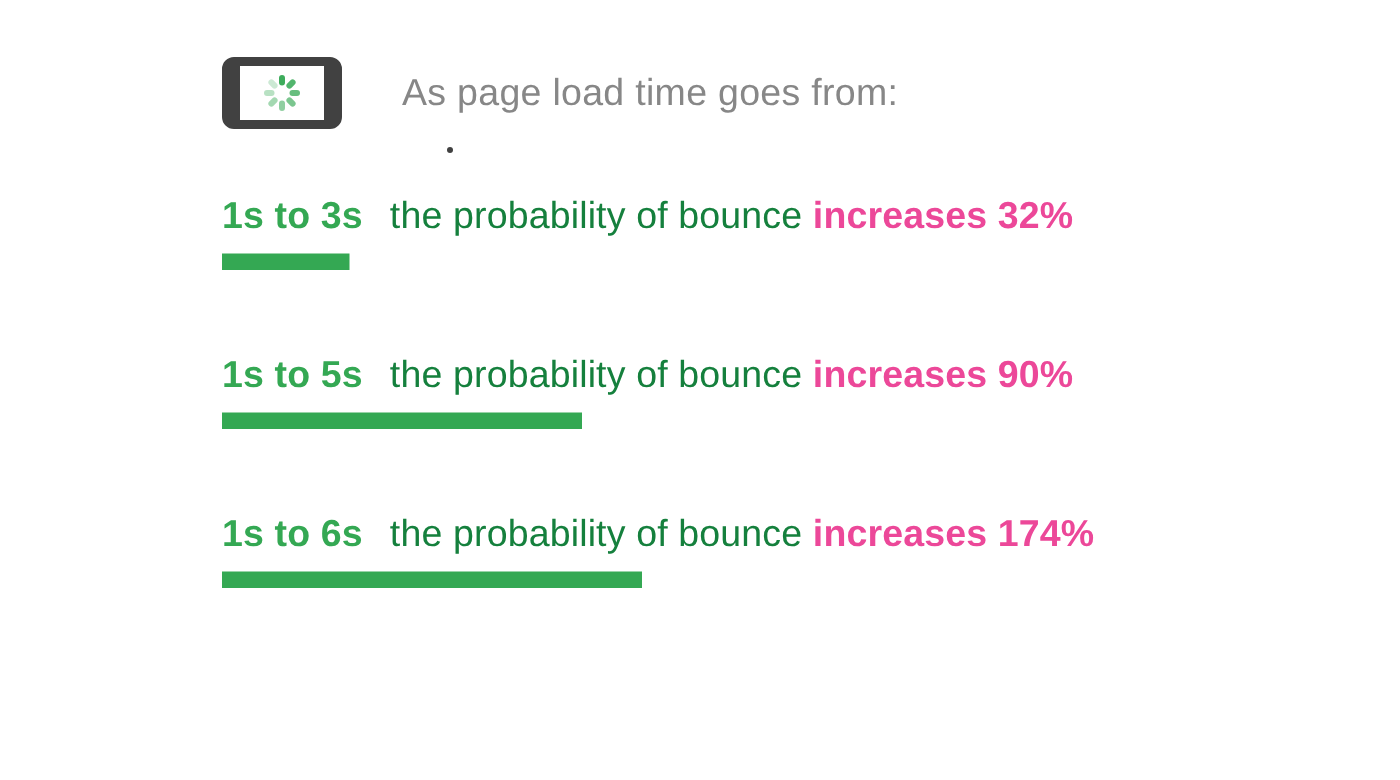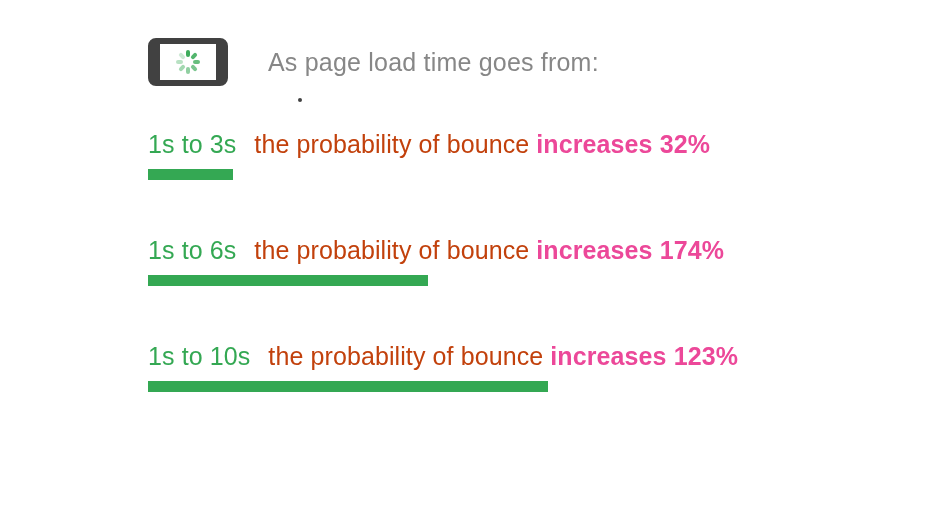--- a/index.html
+++ b/index.html
@@ -87,25 +87,25 @@
   .row {
     margin-bottom: 56px;
   }
   .row .line {
     font-size: 25px;
     font-weight: 300;
     letter-spacing: 0.1px;
   }
   .row .range {
     color: #34a853;
-    font-weight: 400;
+    font-weight: 700;
     margin-right: 18px;
   }
   .row .mid {
-    color: #c2410c;
+    color: #15803d;
     font-weight: 300;
   }
   .row .inc {
     color: #ec4899;
     font-weight: 700;
   }
   .bar {
     height: 11px;
     background: #34a853;
     margin-top: 10px;
@@ -131,22 +131,22 @@
     </div>
     <div class="header-text">As page load time goes from:</div>
   </div>
 
   <div class="rows">
       <div class="row">
         <div class="line"><span class="range">1s to 3s</span><span class="mid">the probability of bounce </span><span class="inc">increases 32%</span></div>
         <div class="bar" style="width: 85px;"></div>
       </div>
       <div class="row">
+        <div class="line"><span class="range">1s to 5s</span><span class="mid">the probability of bounce </span><span class="inc">increases 90%</span></div>
+        <div class="bar" style="width: 240px;"></div>
+      </div>
+      <div class="row">
         <div class="line"><span class="range">1s to 6s</span><span class="mid">the probability of bounce </span><span class="inc">increases 174%</span></div>
         <div class="bar" style="width: 280px;"></div>
-      </div>
-      <div class="row">
-        <div class="line"><span class="range">1s to 10s</span><span class="mid">the probability of bounce </span><span class="inc">increases 123%</span></div>
-        <div class="bar" style="width: 400px;"></div>
       </div>
     </div>
 
 </div>
 
 </body></html>

